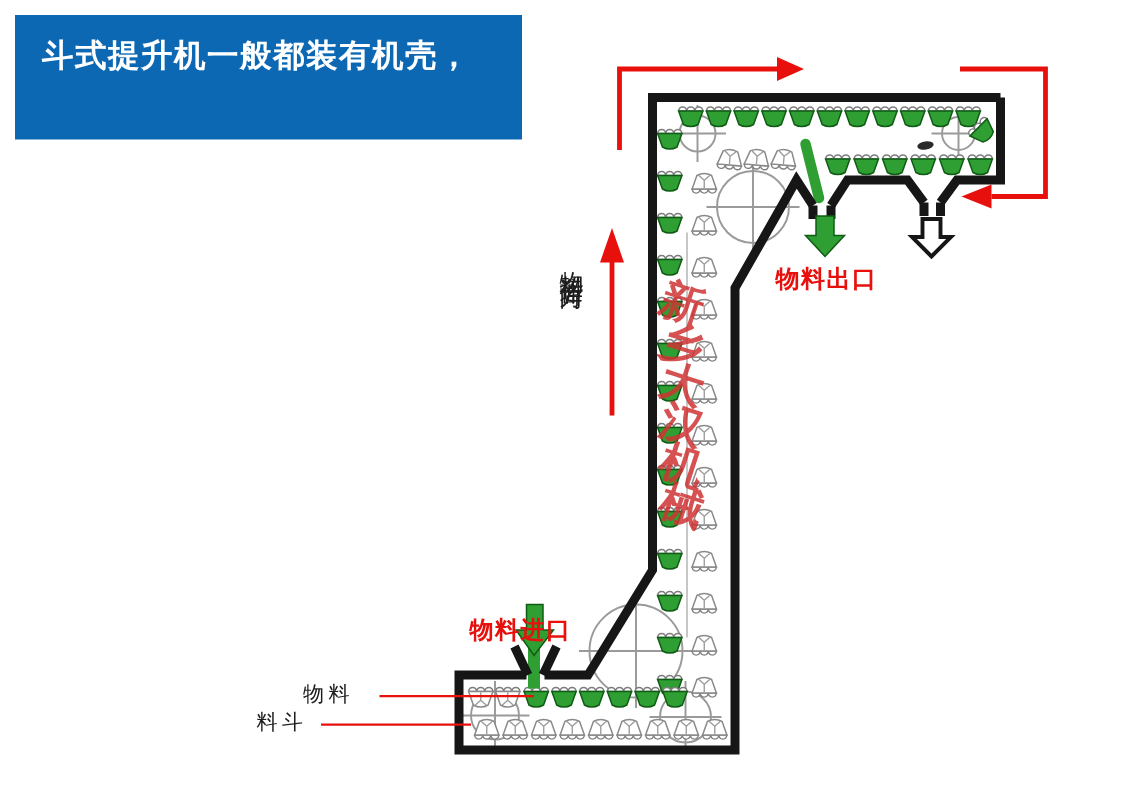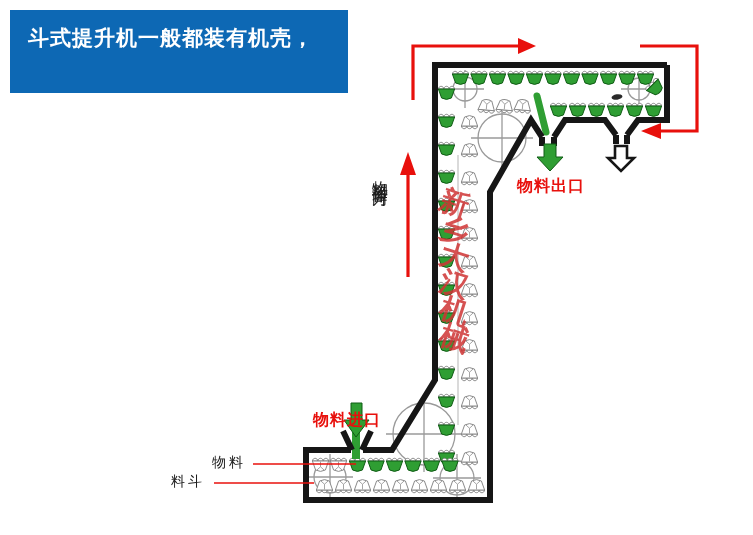--- a/index.html
+++ b/index.html
@@ -13,21 +13,21 @@
 
   .banner{position:absolute;left:10px;top:10px;width:338px;height:83px;box-sizing:border-box;
           background:var(--blue);color:#fff;font-size:21px;font-weight:bold;
           padding:12px 16px 0 18px;line-height:31px;letter-spacing:1px;}
 
   .lbl{position:absolute;white-space:nowrap;}
   .red-lbl{color:var(--red);font-weight:bold;font-size:16px;letter-spacing:1px;}
   .blk-lbl{color:#1d1d1d;font-size:14px;letter-spacing:3px;}
   .outlet-lbl{left:517px;top:176px;}
   .inlet-lbl{left:313px;top:369px;margin-top:41px;}
-  .material-lbl{left:212px;top:454px;}
+  .material-lbl{left:202px;top:454px;}
   .bucket-lbl{left:171px;top:473px;}
 
   .flow-dir{left:369px;top:168px;writing-mode:vertical-rl;color:#1d1d1d;
             font-size:16px;letter-spacing:2px;height:118px;}
 
   .watermark{left:440px;top:190px;display:flex;flex-direction:column;align-items:center;
              color:var(--wm);opacity:.85;font-size:29px;font-weight:bold;line-height:27px;}
   .watermark span{display:block;transform:rotate(18deg);}
 
   

